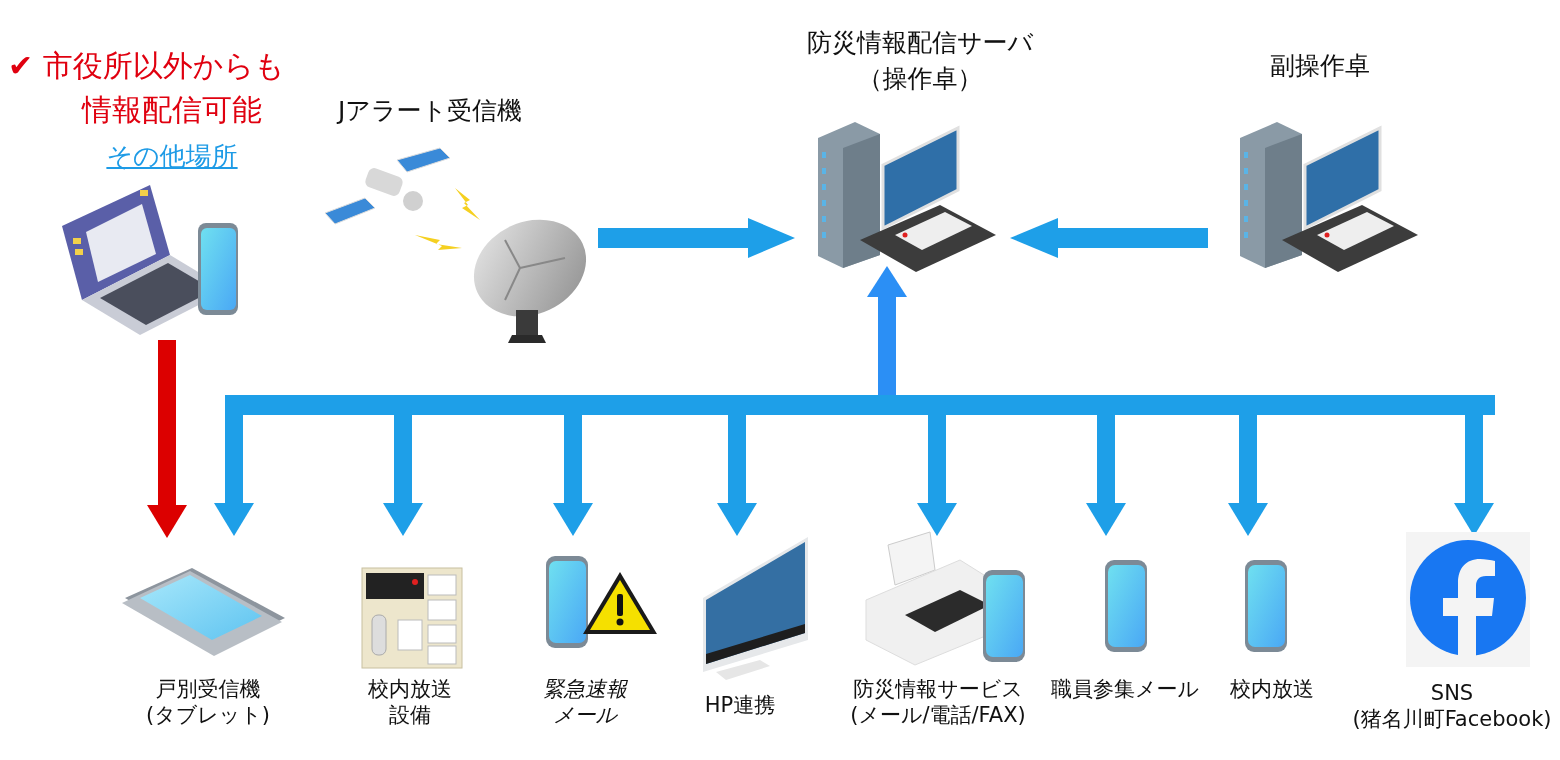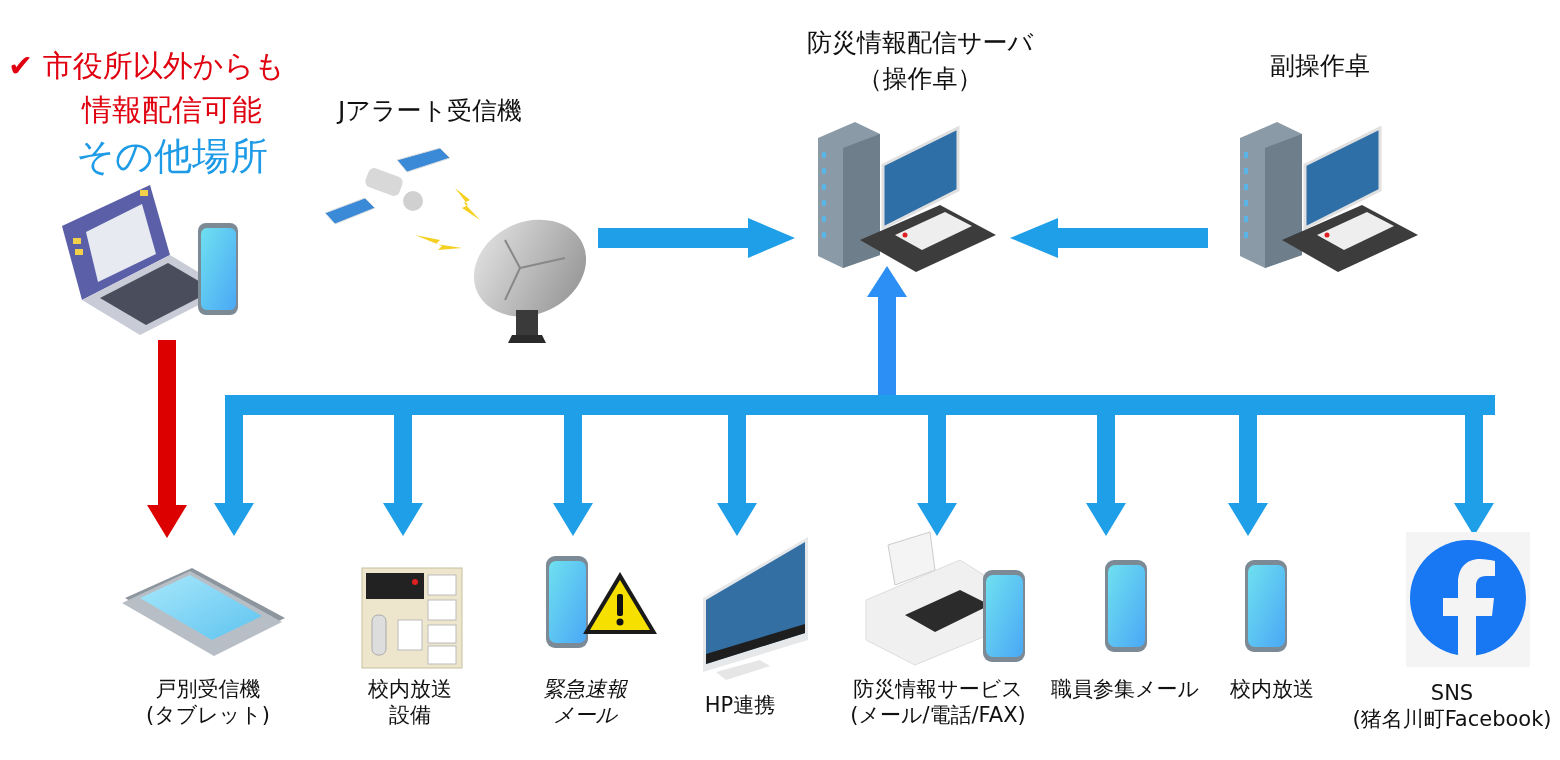--- a/index.html
+++ b/index.html
@@ -1,21 +1,21 @@
 <!DOCTYPE html>
 <html><head>
 <meta charset="utf-8">
 <style>
   html, body { margin:0; padding:0; background:#ffffff; }
   body { width:1560px; height:760px; position:relative; overflow:hidden;
          font-family:"DejaVu Sans","Liberation Sans",sans-serif; color:#111; }
   .lbl { position:absolute; text-align:center; font-size:21px; line-height:26px; color:#111; white-space:nowrap; }
   .title { font-size:25px; line-height:34px; }
   .red { color:#e0000f; font-size:30px; line-height:44px; font-weight:normal; }
-  .blue { color:#1e9be6; font-size:38px; line-height:44px; }
+  .blue { color:#1e9be6; font-size:26px; line-height:44px;text-decoration:underline; }
   svg { position:absolute; left:0; top:0; }
 </style>
 </head>
 <body>
 
 <div class="lbl red" style="left:8px; top:44px; text-align:left;">
   <span>✔</span>
   <span>市役所以外からも</span>
 </div>
 <div class="lbl red" style="left:62px; top:88px; width:220px;">情報配信可能</div>

